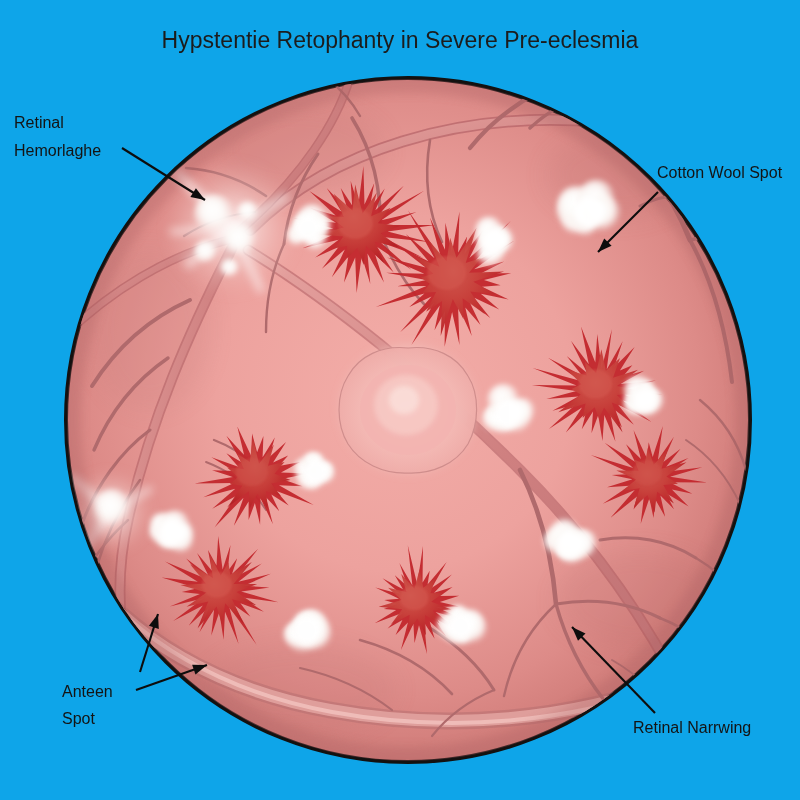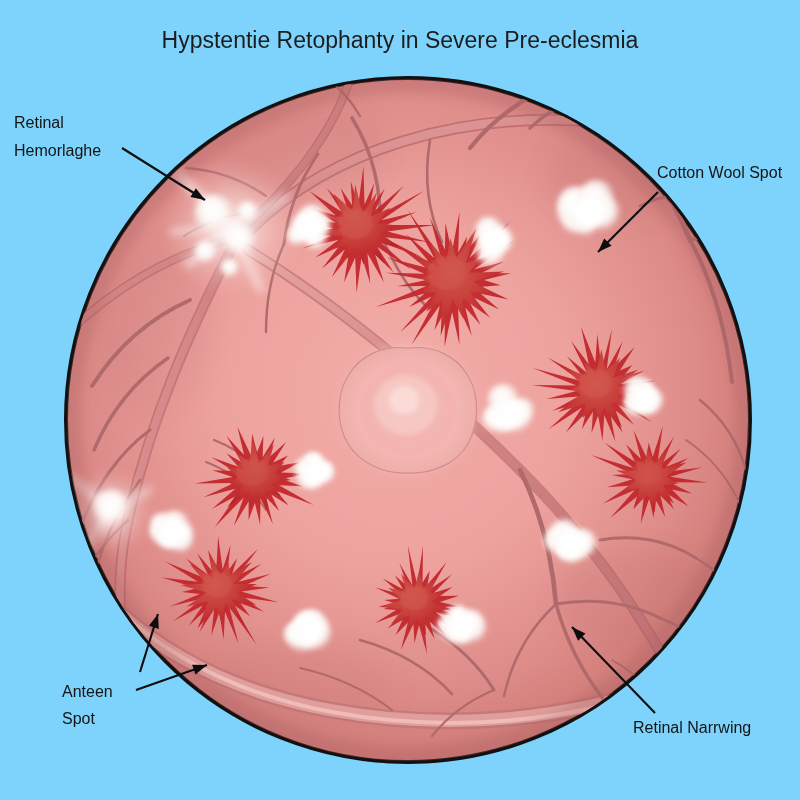--- a/index.html
+++ b/index.html
@@ -10,21 +10,21 @@
   body {
     width: 800px;
     height: 800px;
     overflow: hidden;
     font-family: "Liberation Sans", sans-serif;
   }
   #figure {
     position: relative;
     width: 800px;
     height: 800px;
-    background: #7dd3fc;
+    background: #0ea5e9;
   }
   svg.scene {
     position: absolute;
     top: 0; left: 0;
     width: 800px;
     height: 800px;
     display: block;
   }
   .title-text {
     font-family: "Liberation Sans", sans-serif;

